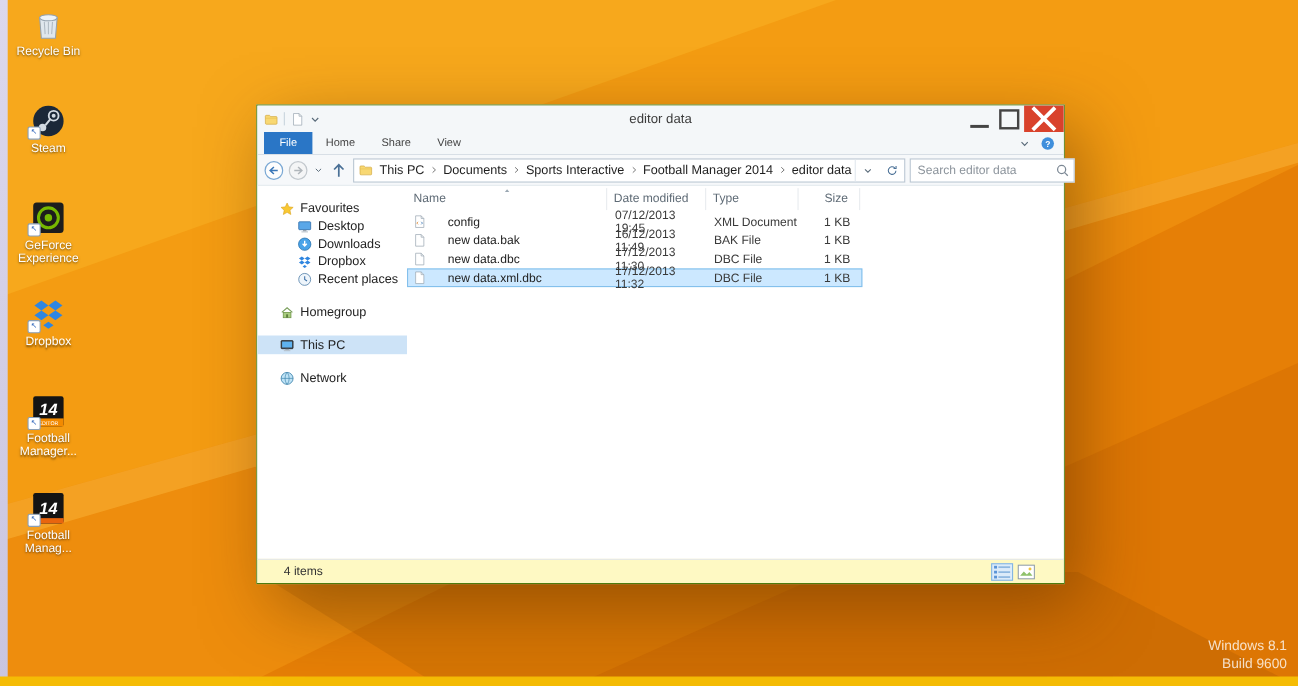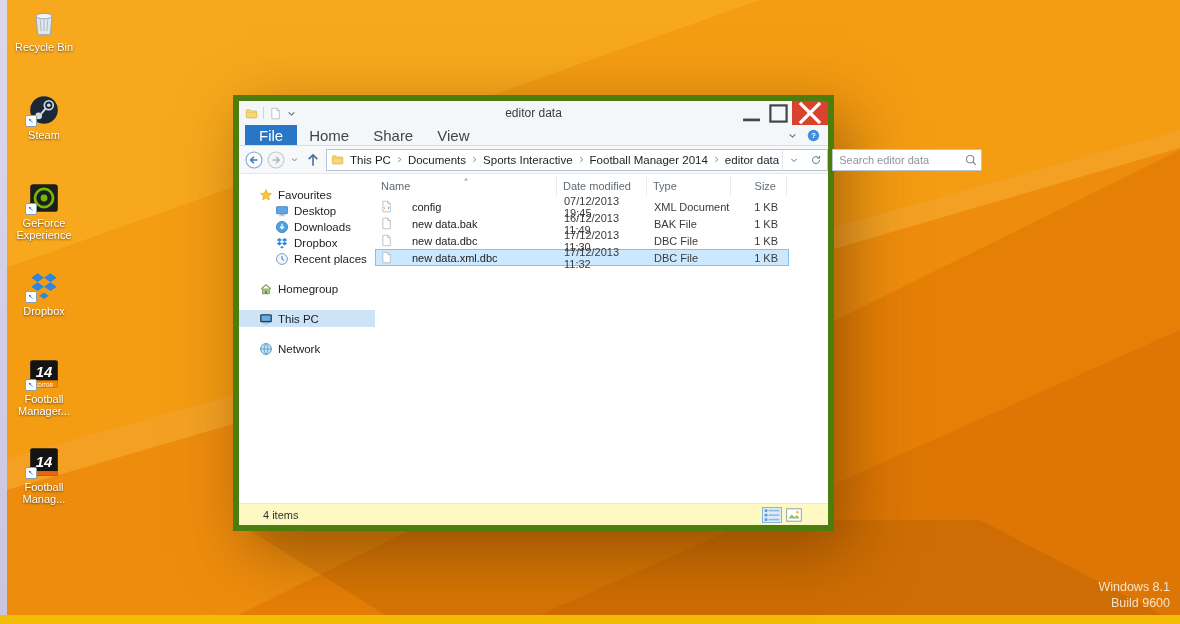--- a/index.html
+++ b/index.html
@@ -11,34 +11,34 @@
 
   .desktop-icons{position:absolute;left:6px;top:5px;width:76px;display:flex;flex-direction:column;gap:26px;z-index:3}
   .desktop-icon{display:flex;flex-direction:column;align-items:center;gap:2px;cursor:pointer;min-height:62px}
   .dicon-art{width:34px;height:34px;position:relative}
   .dicon-art svg{width:100%;height:100%}
   .dicon-art.shortcut::after{content:"\2196";position:absolute;left:-2px;bottom:0;width:10px;height:10px;background:#fff;border:1px solid #8aa0b8;border-radius:2px;font-size:7px;line-height:9px;text-align:center;color:#2a62b8}
   .dicon-label{color:#fff;font-size:11px;text-align:center;line-height:12px;max-width:76px;text-shadow:0 1px 2px rgba(0,0,0,.6)}
 
   .watermark{position:absolute;right:10px;bottom:13px;text-align:right;color:rgba(255,255,255,.78);font-size:12.5px;line-height:16px;z-index:3}
 
-  .window{position:absolute;left:233px;top:95px;width:601px;height:436px;background:#fff;border:6px solid #4d7c0f;box-shadow:14px 20px 60px rgba(90,45,0,.5);display:flex;flex-direction:column;z-index:4}
+  .window{position:absolute;left:233px;top:95px;width:735px;height:436px;background:#fff;border:1px solid #4d7c0f;box-shadow:14px 20px 60px rgba(90,45,0,.5);display:flex;flex-direction:column;z-index:4}
   .titlebar{height:24px;background:#f4f7f9;display:flex;align-items:center;position:relative;flex:0 0 24px}
   .qat{display:flex;align-items:center;gap:3px;padding-left:6px;z-index:1}
   .qat .ic{width:13px;height:13px}
   .vline{width:1px;height:12px;background:#c9d4dd;margin:0 2px}
   .title{position:absolute;left:0;right:0;text-align:center;font-size:12px;color:#3c3c3c;pointer-events:none}
   .caption{margin-left:auto;display:flex;height:100%;align-items:stretch;z-index:1}
   .cbtn{width:27px;display:flex;align-items:center;justify-content:center;cursor:pointer}
   .cbtn svg{width:11px;height:11px}
   .cbtn.close{width:36px;background:#d9422c}
 
   .ribbonrow{height:21px;background:#f4f7f9;display:flex;align-items:stretch;border-bottom:1px solid #d8dfe6;padding:0 6px;flex:0 0 21px}
   .rtabs{display:flex;align-items:stretch}
-  .rtab{padding:0 12px;font-size:15px;color:#444;display:flex;align-items:center;cursor:pointer}
+  .rtab{padding:0 12px;font-size:10px;color:#444;display:flex;align-items:center;cursor:pointer}
   .rtab.file{background:#2a76c6;color:#fff;padding:0 14px}
   .ribbon-right{margin-left:auto;display:flex;align-items:center;gap:8px;padding-right:2px}
   .ribbon-right .ic{width:13px;height:13px;cursor:pointer}
 
   .addressrow{height:28px;background:#f6f8fa;display:flex;align-items:center;gap:4px;padding:0 8px 0 6px;border-bottom:1px solid #e4e9ee;flex:0 0 28px}
   .navbtn{display:flex;align-items:center;justify-content:center;cursor:pointer}
   .navbtn .big{width:18px;height:18px}
   .navbtn .sm{width:11px;height:11px}
   .addressbar{flex:1;height:22px;background:#fff;border:1px solid #b9c6d2;display:flex;align-items:center;padding-left:4px;cursor:text}
   .addressbar .ic{width:13px;height:13px}

